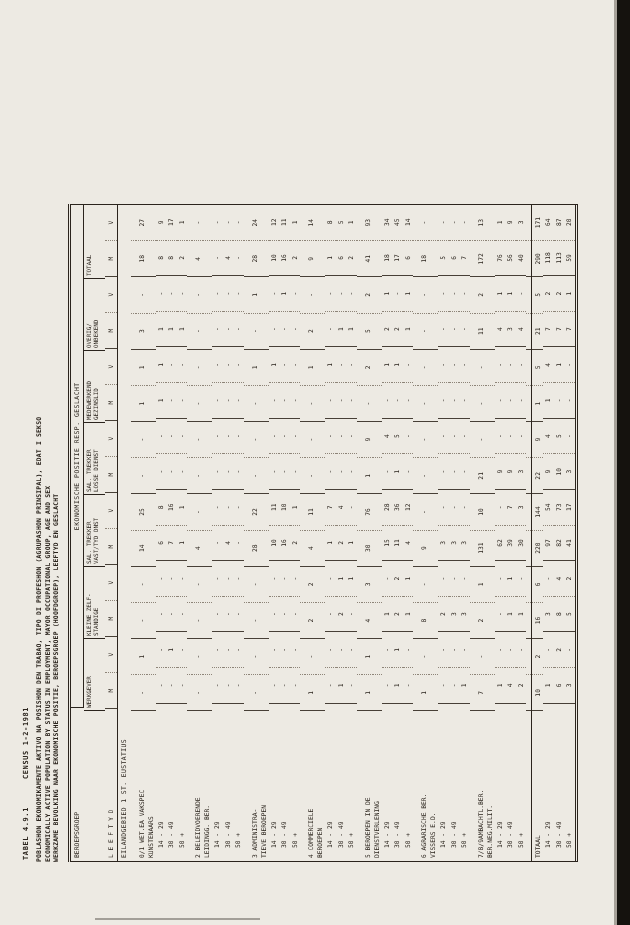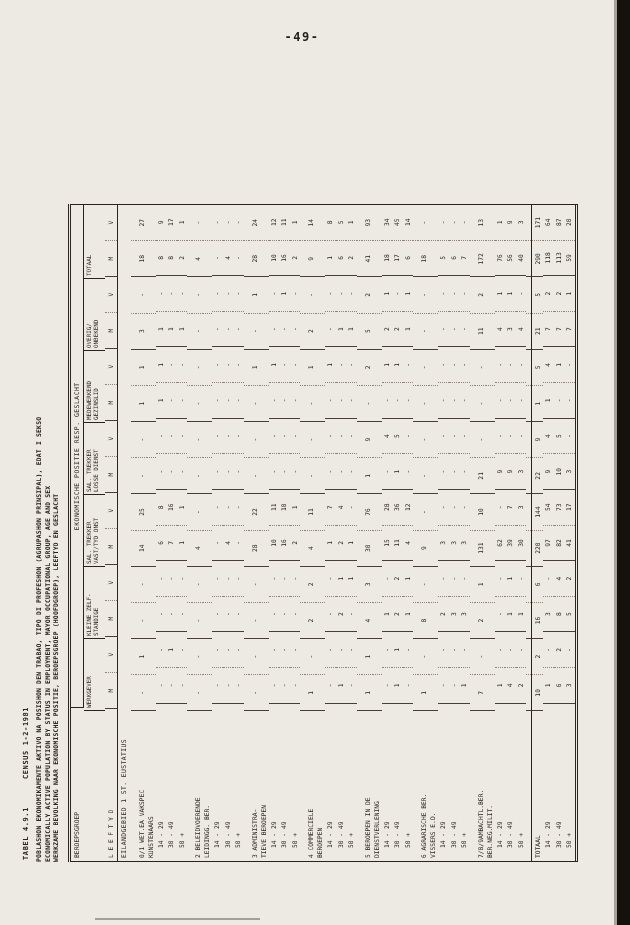--- a/index.html
+++ b/index.html
@@ -47,21 +47,20 @@
   .row.rule{border-top:1px solid #2b241d;}
   .lc{width:150px;padding-left:3px;font-size:6.3px;white-space:nowrap;overflow:visible;}
   .lc.age{padding-left:13px;}
   .lc.sec{width:auto;font-size:6.4px;letter-spacing:.4px;}
 </style>
 </head>
 <body>
 
 <div class="page">
 
-  <div class="page-number">-49-</div>
 
   <div class="rot">
 
     <div class="t-tabel">
       <span>TABEL 4.9.1</span><span class="sp"></span><span>CENSUS 1-2-1981</span>
     </div>
     <div class="t-title">POBLASHON EKONOMIKAMENTE AKTIVO NA POSISHON DEN TRABAO, TIPO DI PROFESHON (AGRUPASHON PRINSIPAL), EDAT I SEKSO</div>
     <div class="t-title">ECONOMICALLY ACTIVE POPULATION BY STATUS IN EMPLOYMENT, MAYOR OCCUPATIONAL GROUP, AGE AND SEX</div>
     <div class="t-title">WERKZAME BEVOLKING NAAR EKONOMISCHE POSITIE, BEROEPSGROEP (HOOFDGROEP), LEEFTYD EN GESLACHT</div>
 

